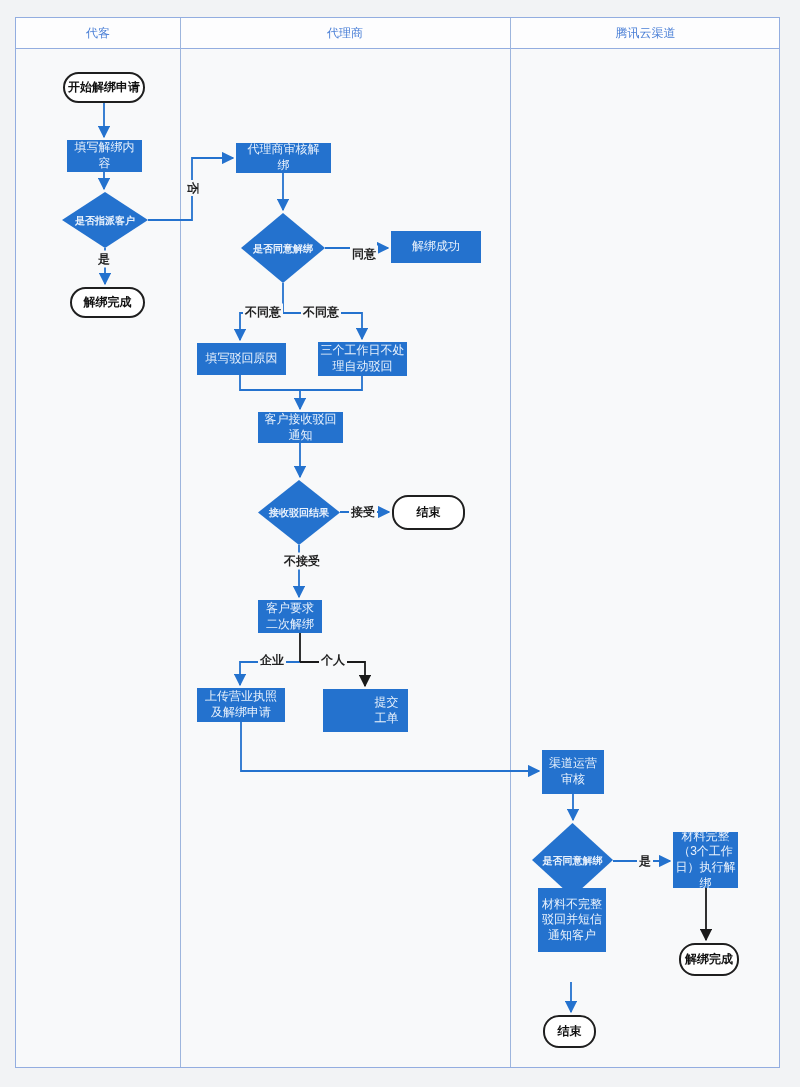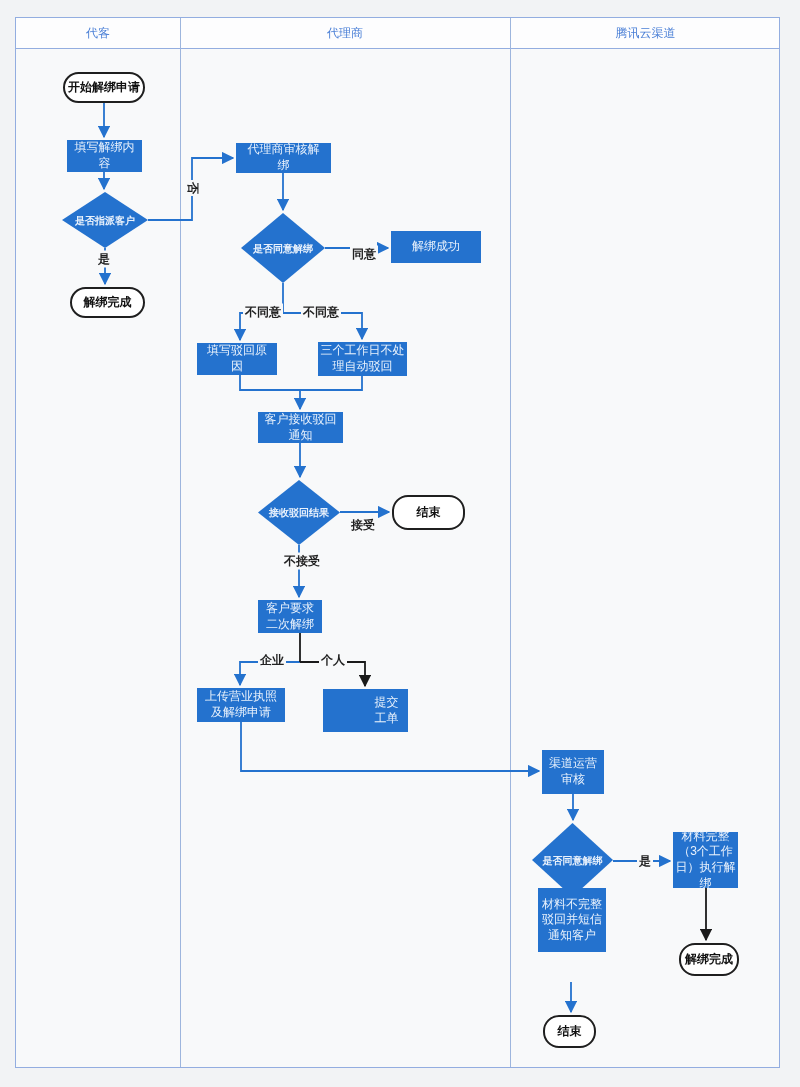--- a/index.html
+++ b/index.html
@@ -103,41 +103,41 @@
   </svg>
 
   <div class="node terminal" style="left:63px;top:72px;width:82px;height:31px;">开始解绑申请</div>
   <div class="node proc" style="left:67px;top:140px;width:75px;height:32px;padding:1px 4px;">填写解绑内容</div>
   <div class="node diamond" style="left:62px;top:192px;width:86px;height:56px;">是否指派客户</div>
   <div class="node terminal" style="left:70px;top:287px;width:75px;height:31px;">解绑完成</div>
 
   <div class="node proc" style="left:236px;top:143px;width:95px;height:30px;">代理商审核解绑</div>
   <div class="node diamond" style="left:241px;top:213px;width:84px;height:70px;">是否同意解绑</div>
   <div class="node proc" style="left:391px;top:231px;width:90px;height:32px;">解绑成功</div>
-  <div class="node proc" style="left:197px;top:343px;width:80px;height:32px;">填写驳回原因</div>
+  <div class="node proc" style="left:197px;top:343px;width:89px;height:32px;">填写驳回原因</div>
   <div class="node proc tight" style="left:318px;top:342px;width:89px;height:34px;">三个工作日不处理自动驳回</div>
   <div class="node proc" style="left:258px;top:412px;width:85px;height:31px;">客户接收驳回通知</div>
   <div class="node diamond" style="left:258px;top:480px;width:82px;height:65px;">接收驳回结果</div>
   <div class="node terminal" style="left:392px;top:495px;width:73px;height:35px;">结束</div>
   <div class="node proc" style="left:258px;top:600px;width:64px;height:33px;">客户要求二次解绑</div>
   <div class="node proc" style="left:197px;top:688px;width:88px;height:34px;">上传营业执照及解绑申请</div>
   <div class="node proc" style="left:323px;top:689px;width:85px;height:43px;padding-left:48px;">提交工单</div>
 
   <div class="node proc" style="left:542px;top:750px;width:62px;height:44px;padding:1px 2px;">渠道运营审核</div>
   <div class="node diamond" style="left:532px;top:823px;width:81px;height:74px;">是否同意解绑</div>
   <div class="node proc tight" style="left:673px;top:832px;width:65px;height:56px;">材料完整（3个工作日）执行解绑</div>
   <div class="node proc tight" style="left:538px;top:888px;width:68px;height:64px;">材料不完整驳回并短信通知客户</div>
   <div class="node terminal" style="left:679px;top:943px;width:60px;height:33px;">解绑完成</div>
   <div class="node terminal" style="left:543px;top:1015px;width:53px;height:33px;">结束</div>
 
   <div class="edge-label rot" style="left:192px;top:188px;">否</div>
   <div class="edge-label" style="left:104px;top:259px;">是</div>
   <div class="edge-label" style="left:358px;top:254px;margin-left:6px;">同意</div>
   <div class="edge-label" style="left:263px;top:312px;">不同意</div>
   <div class="edge-label" style="left:321px;top:312px;">不同意</div>
-  <div class="edge-label" style="left:363px;top:512px;margin-top:13px;">接受</div>
+  <div class="edge-label" style="left:363px;top:512px;">接受</div>
   <div class="edge-label" style="left:302px;top:561px;">不接受</div>
   <div class="edge-label" style="left:272px;top:660px;">企业</div>
   <div class="edge-label" style="left:333px;top:660px;">个人</div>
   <div class="edge-label" style="left:645px;top:861px;">是</div>
   <div class="edge-label rot" style="left:572px;top:913px;">否</div>
 
 </div>
 
 </body></html>

